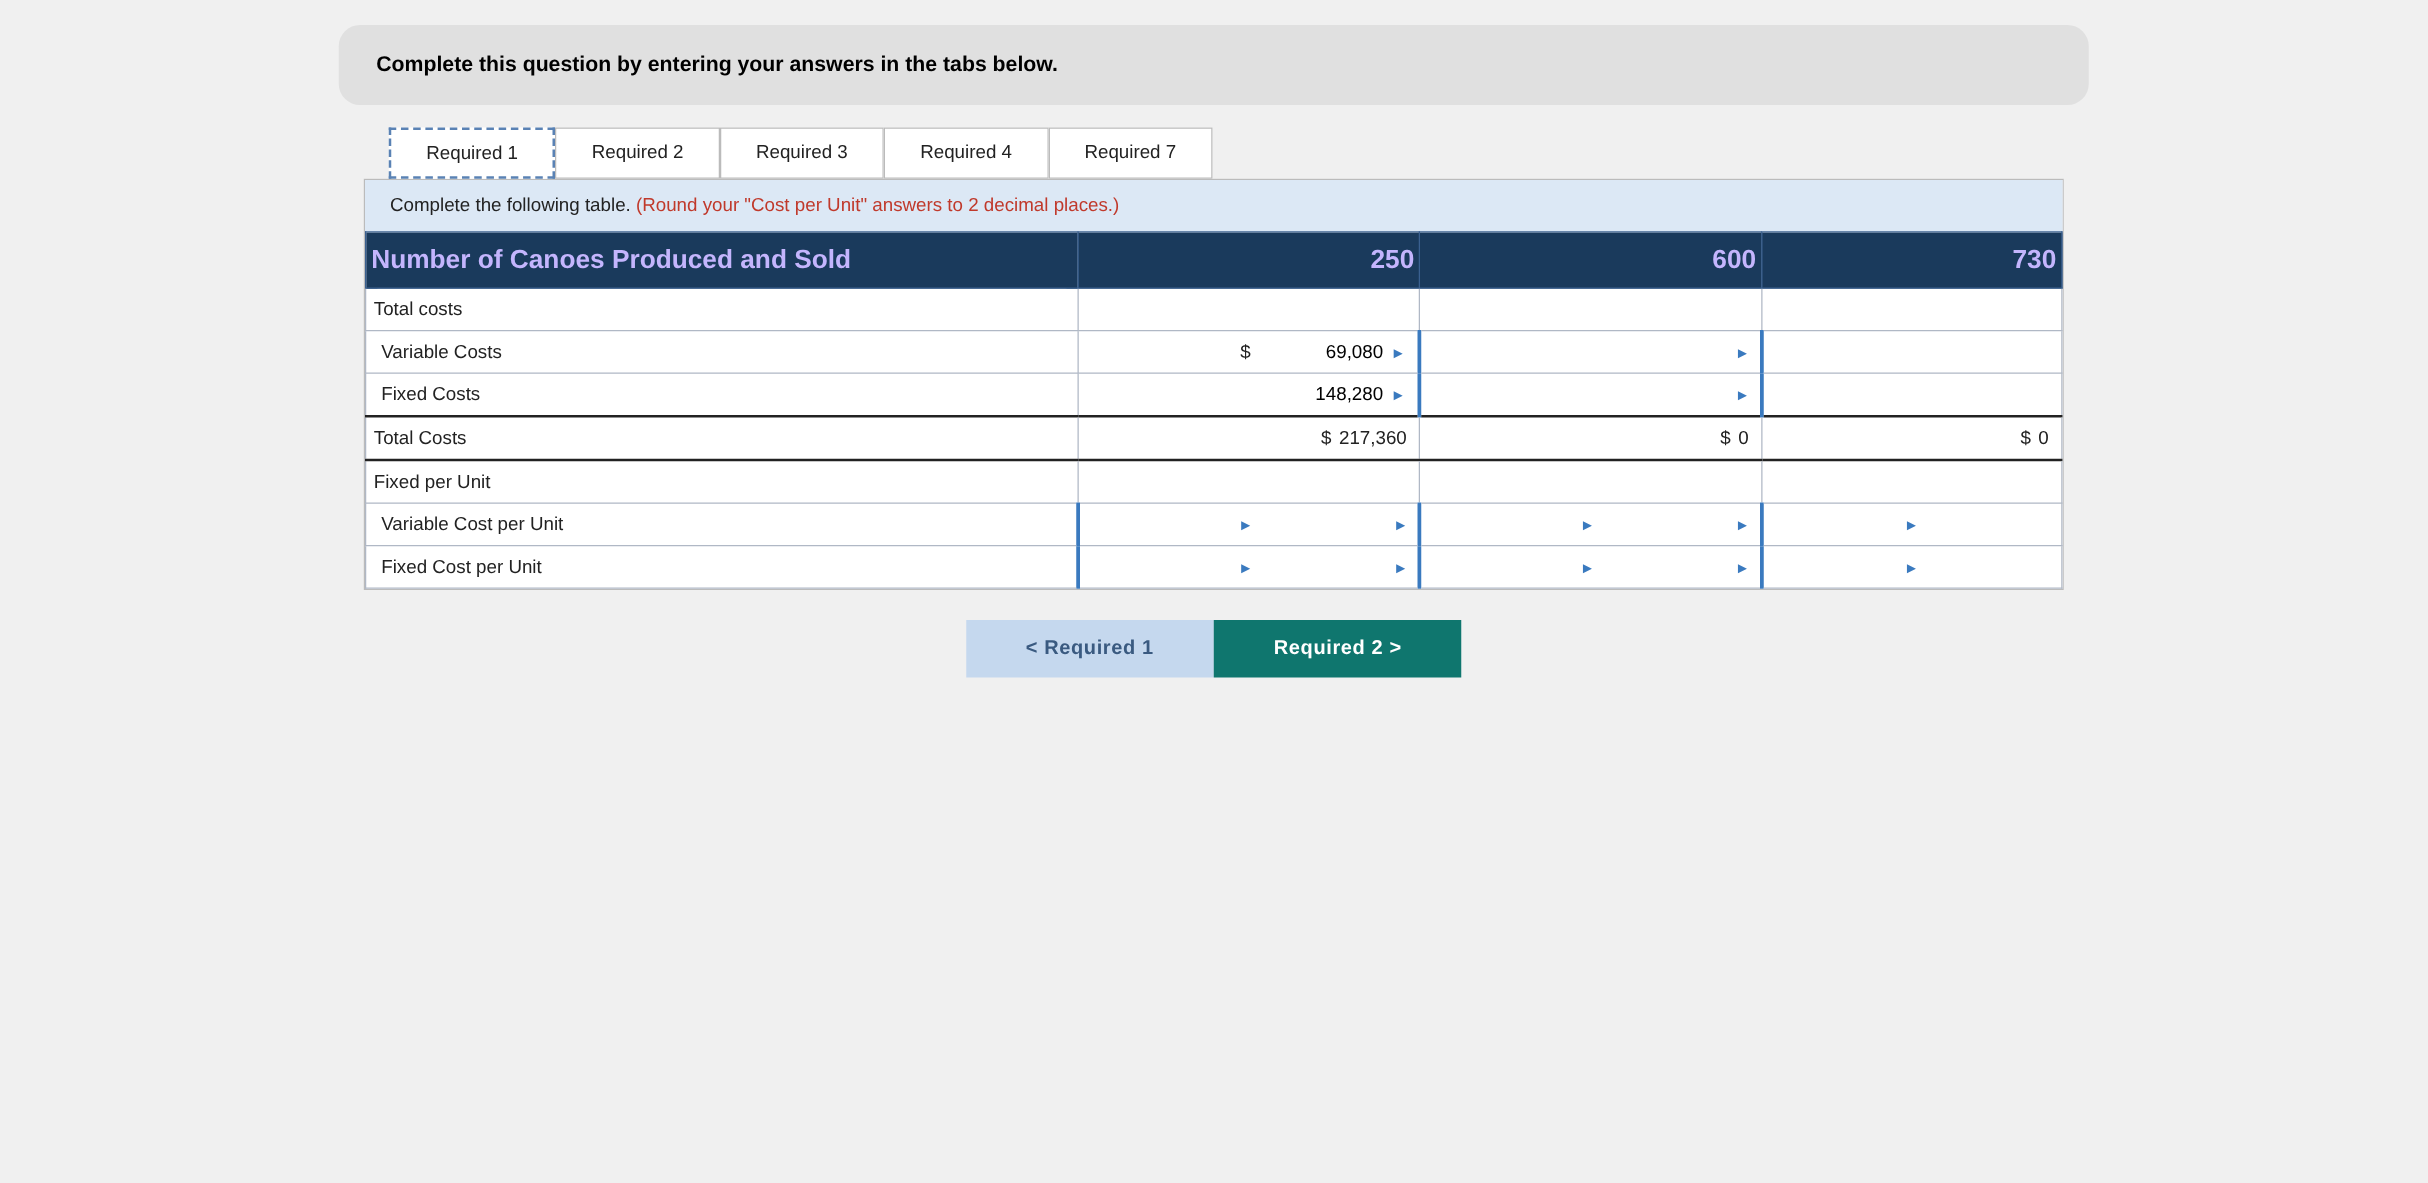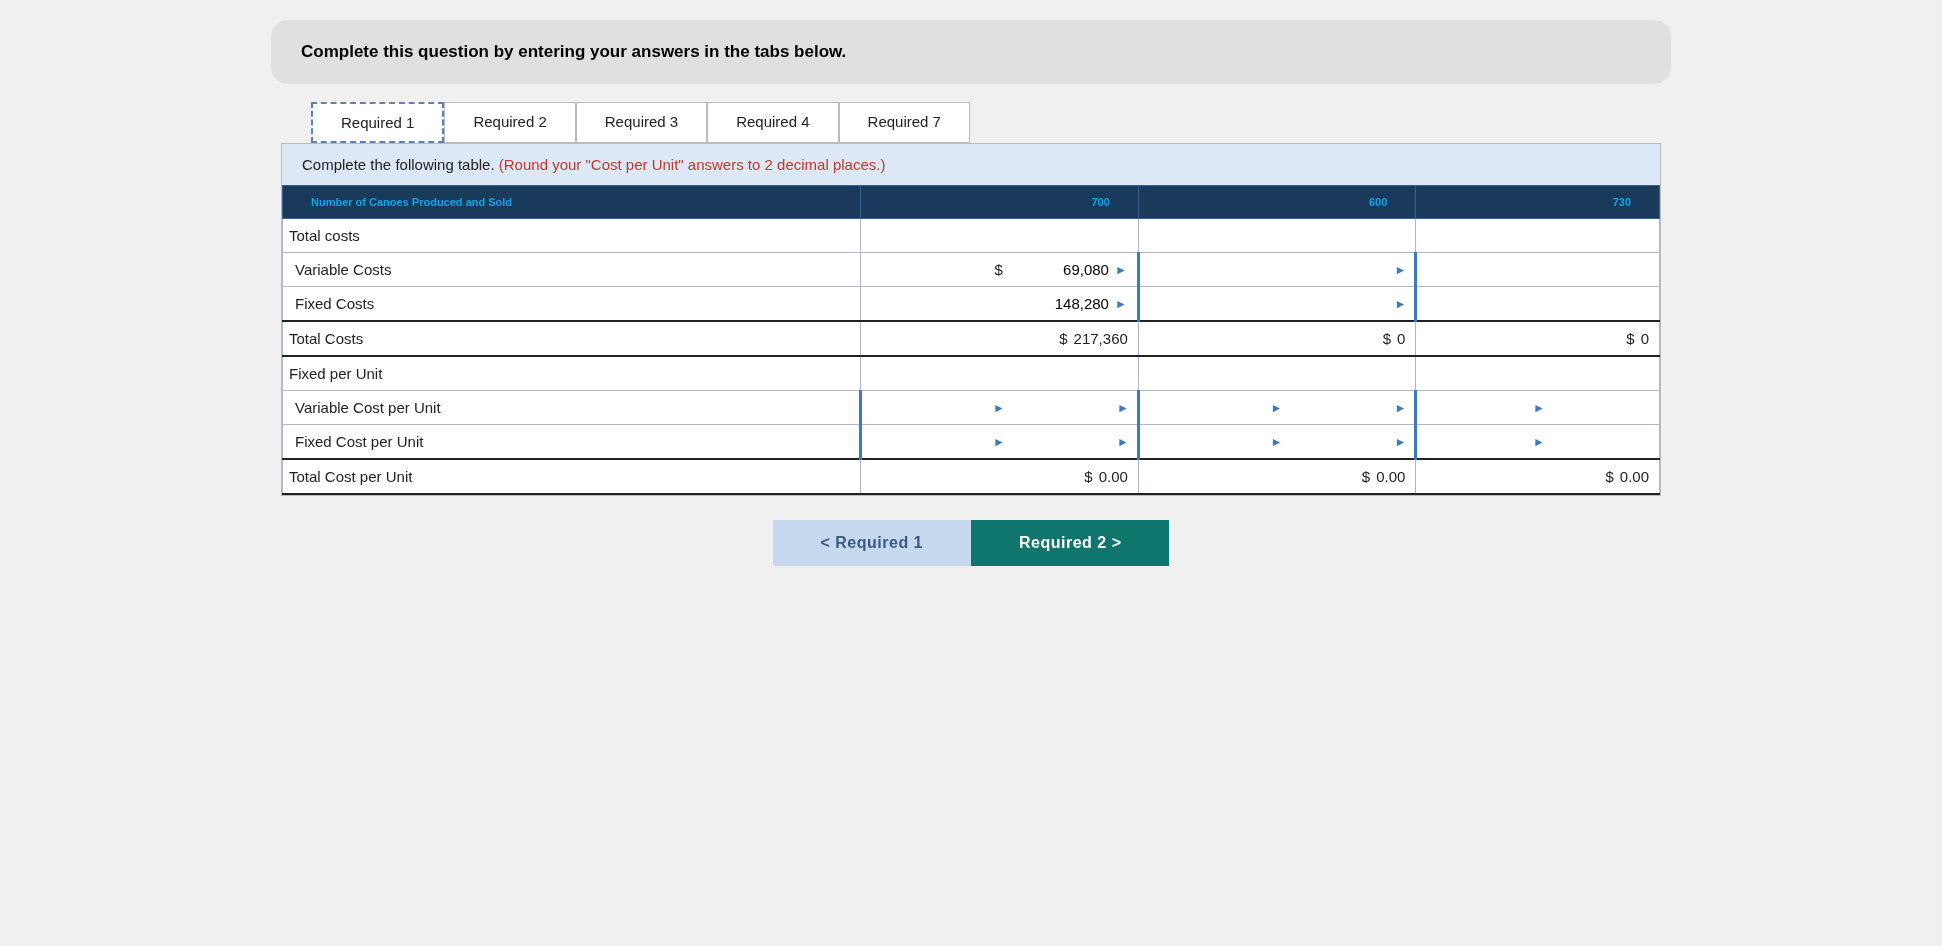--- a/index.html
+++ b/index.html
@@ -44,40 +44,40 @@
     }
     .tab.active {
       border: 2px dashed #5a82b4;
       background: #fff;
       font-weight: normal;
       z-index: 2;
     }
     .content-area {
       border: 1.5px solid #bbb;
       background: #fff;
-      margin: 0 10px;
+      margin: 0 20px;
     }
     .info-bar {
       background: #dce8f5;
       padding: 12px 20px;
       font-size: 15px;
       color: #222;
     }
     .info-bar .highlight {
       color: #c0392b;
     }
     table {
       width: 100%;
       border-collapse: collapse;
     }
     thead tr th {
       background: #1a3a5c;
-      color: #0ea5e9;
-      font-size: 11px;
-      padding: 10px 28px;
+      color: #c4b5fd;
+      font-size: 21px;
+      padding: 10px 4px;
       text-align: right;
       border: 1.5px solid #3a6090;
     }
     thead tr th:first-child {
       text-align: left;
       width: 42%;
     }
     tbody tr td {
       border: 1px solid #b0b8c5;
       padding: 8px 10px;
@@ -179,21 +179,21 @@
   <div class="content-area">
 
     <div class="info-bar">
       <span>Complete the following table. </span><span class="highlight">(Round your "Cost per Unit" answers to 2 decimal places.)</span>
     </div>
 
     <table>
       <thead>
         <tr>
           <th>Number of Canoes Produced and Sold</th>
-          <th>700</th>
+          <th>250</th>
           <th>600</th>
           <th>730</th>
         </tr>
       </thead>
       <tbody>
 
         <tr>
           <td class="row-label-main">Total costs</td>
           <td></td>
           <td></td>
@@ -313,41 +313,20 @@
             </div>
           </td>
           <td class="input-cell">
             <div class="cell-input-wrap">
               <span style="color:#3a7abf;font-size:12px;">►</span>
               <input type="text" value="" style="">
             </div>
           </td>
         </tr>
 
-        <tr class="total-row">
-          <td class="row-label-main">Total Cost per Unit</td>
-          <td>
-            <div class="cell-input-wrap">
-              <span class="dollar">$</span>
-              <span>0.00</span>
-            </div>
-          </td>
-          <td>
-            <div class="cell-input-wrap">
-              <span class="dollar">$</span>
-              <span>0.00</span>
-            </div>
-          </td>
-          <td>
-            <div class="cell-input-wrap">
-              <span class="dollar">$</span>
-              <span>0.00</span>
-            </div>
-          </td>
-        </tr>
       </tbody>
     </table>
   </div>
 
   <div class="nav-buttons">
     <button class="btn-prev">
       <span>&lt;&nbsp;</span><span>Required 1</span>
     </button>
     <button class="btn-next">
       <span>Required 2</span><span>&nbsp;&gt;</span>

